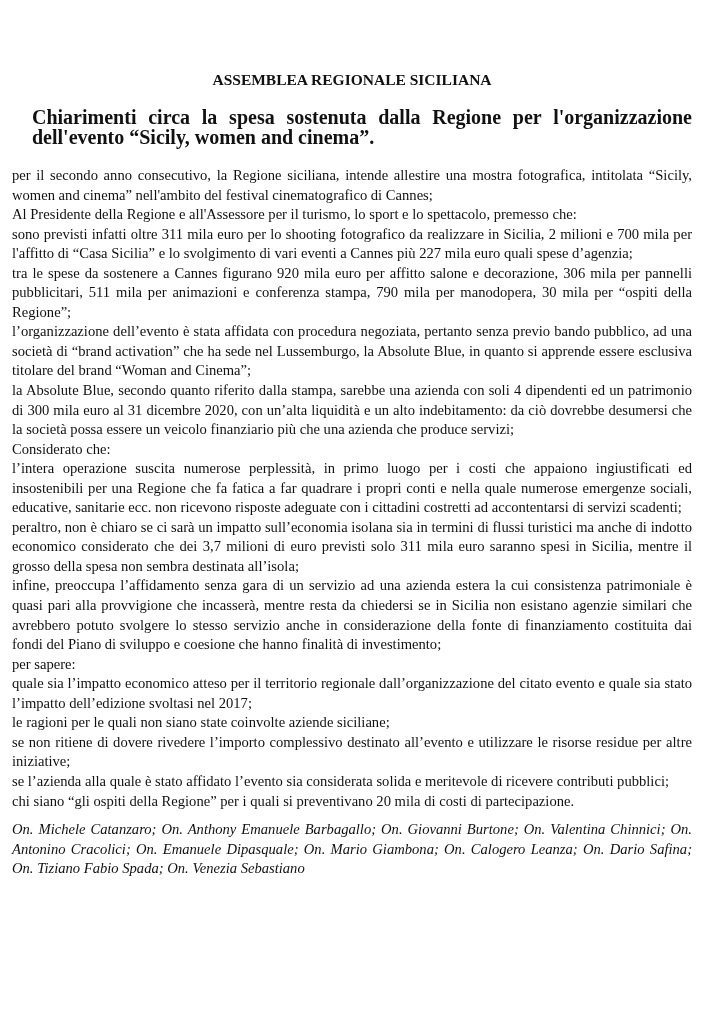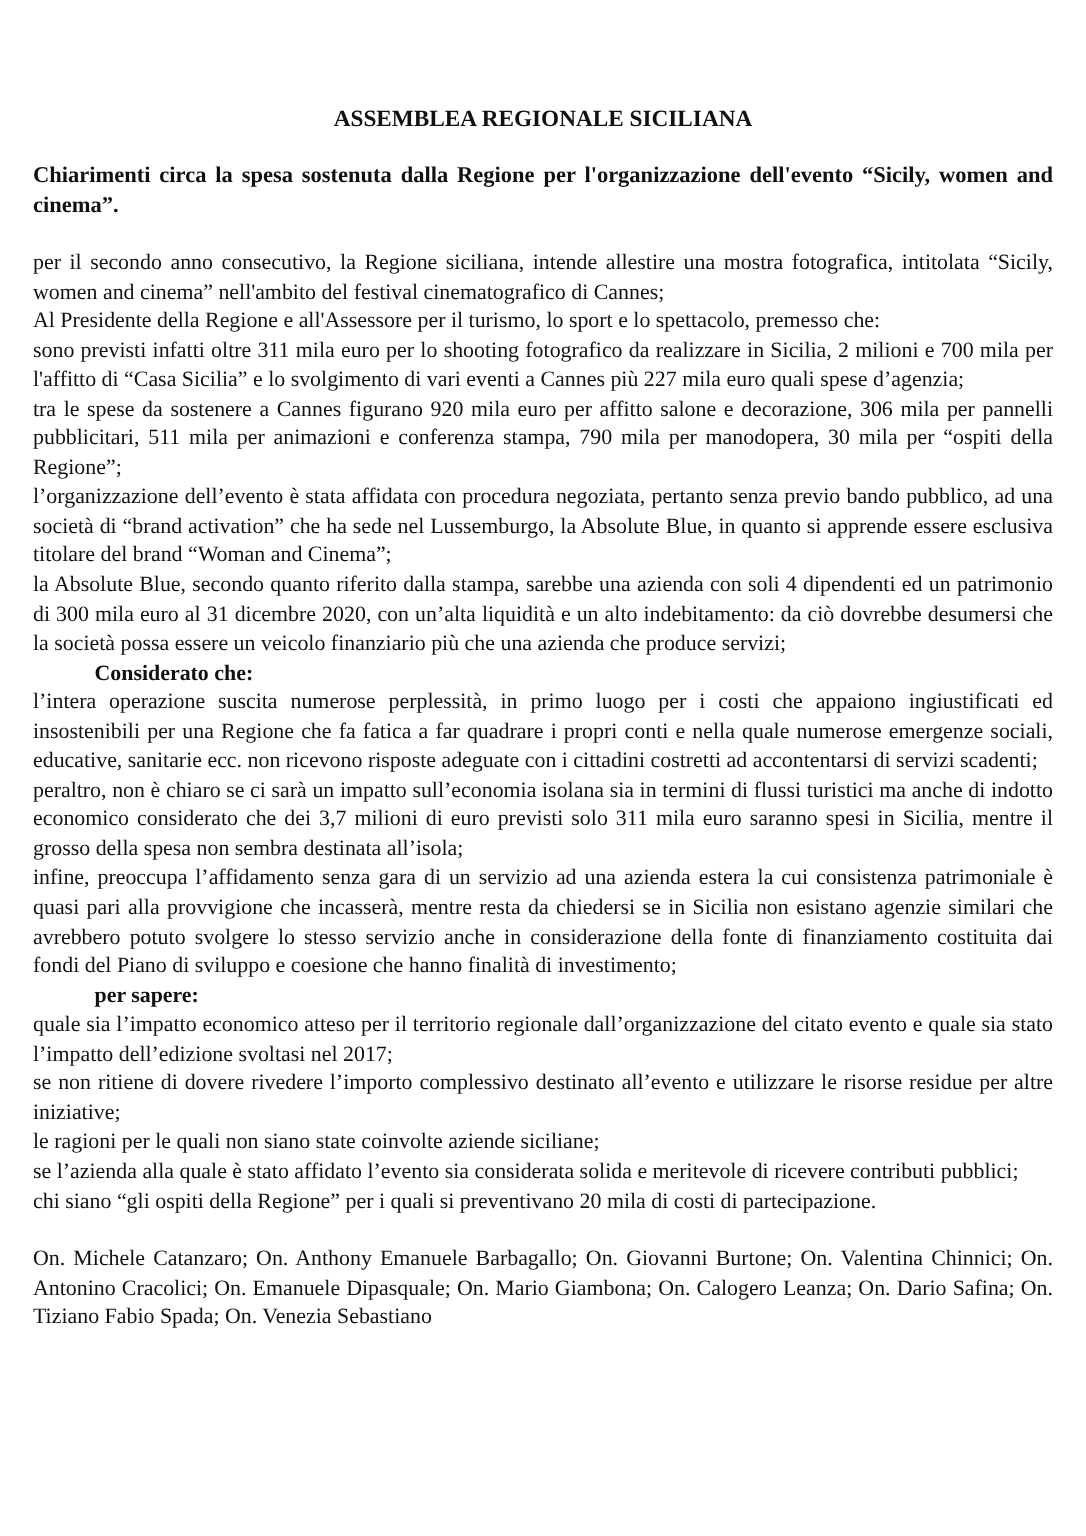--- a/index.html
+++ b/index.html
@@ -10,56 +10,57 @@
     body {
       width: 724px;
       height: 1024px;
       overflow: hidden;
       position: relative;
       font-family: "Liberation Serif", serif;
       color: #111111;
     }
     .page {
       position: absolute;
-      left: 22px;
+      left: 12px;
       top: 70px;
       width: 680px;
     }
     .header {
       text-align: center;
       font-weight: bold;
       font-size: 15.5px;
       line-height: 20px;
       margin: 0;
     }
     .subject {
       margin-top: 17px;
       font-weight: bold;
-      font-size: 15px;
+      font-size: 20px;
       line-height: 20px;
       text-align: justify;
+      margin-left: 20px;
     }
     .body {
       margin-top: 19px;
       font-size: 14.6px;
       line-height: 19.55px;
     }
     .body p {
       margin: 0;
       text-align: justify;
     }
     .body p.bold {
-      font-weight: bold;
-      margin-left: 41px;
+      font-weight: normal;
     }
     .signatories {
-      margin-top: 19px;
+      margin-top: 9px;
       font-size: 14.6px;
       line-height: 19.55px;
       text-align: justify;
+      font-style: italic;
     }
   </style>
 </head>
 <body>
 
 <div class="page">
 
   <div class="header-block">
     <p class="header">ASSEMBLEA REGIONALE SICILIANA</p>
   </div>
@@ -74,21 +75,21 @@
     <p>l’organizzazione dell’evento è stata affidata con procedura negoziata, pertanto senza previo bando pubblico, ad una società di “brand activation” che ha sede nel Lussemburgo, la Absolute Blue, in quanto si apprende essere esclusiva titolare del brand “Woman and Cinema”;</p>
     <p>la Absolute Blue, secondo quanto riferito dalla stampa, sarebbe una azienda con soli 4 dipendenti ed un patrimonio di 300 mila euro al 31 dicembre 2020, con un’alta liquidità e un alto indebitamento: da ciò dovrebbe desumersi che la società possa essere un veicolo finanziario più che una azienda che produce servizi;</p>
 
     <p class="bold">Considerato che:</p>
     <p>l’intera operazione suscita numerose perplessità, in primo luogo per i costi che appaiono ingiustificati ed insostenibili per una Regione che fa fatica a far quadrare i propri conti e nella quale numerose emergenze sociali, educative, sanitarie ecc. non ricevono risposte adeguate con i cittadini costretti ad accontentarsi di servizi scadenti;</p>
     <p>peraltro, non è chiaro se ci sarà un impatto sull’economia isolana sia in termini di flussi turistici ma anche di indotto economico considerato che dei 3,7 milioni di euro previsti solo 311 mila euro saranno spesi in Sicilia, mentre il grosso della spesa non sembra destinata all’isola;</p>
     <p>infine, preoccupa l’affidamento senza gara di un servizio ad una azienda estera la cui consistenza patrimoniale è quasi pari alla provvigione che incasserà, mentre resta da chiedersi se in Sicilia non esistano agenzie similari che avrebbero potuto svolgere lo stesso servizio anche in considerazione della fonte di finanziamento costituita dai fondi del Piano di sviluppo e coesione che hanno finalità di investimento;</p>
 
     <p class="bold">per sapere:</p>
     <p>quale sia l’impatto economico atteso per il territorio regionale dall’organizzazione del citato evento e quale sia stato l’impatto dell’edizione svoltasi nel 2017;</p>
+    <p>le ragioni per le quali non siano state coinvolte aziende siciliane;</p>
     <p>se non ritiene di dovere rivedere l’importo complessivo destinato all’evento e utilizzare le risorse residue per altre iniziative;</p>
-    <p>le ragioni per le quali non siano state coinvolte aziende siciliane;</p>
     <p>se l’azienda alla quale è stato affidato l’evento sia considerata solida e meritevole di ricevere contributi pubblici;</p>
     <p>chi siano “gli ospiti della Regione” per i quali si preventivano 20 mila di costi di partecipazione.</p>
   </div>
 
   <div class="signatories">On. Michele Catanzaro; On. Anthony Emanuele Barbagallo; On. Giovanni Burtone; On. Valentina Chinnici; On. Antonino Cracolici; On. Emanuele Dipasquale; On. Mario Giambona;  On. Calogero Leanza; On. Dario Safina; On. Tiziano Fabio Spada; On. Venezia Sebastiano</div>
 
 </div>
 
 </body></html>

